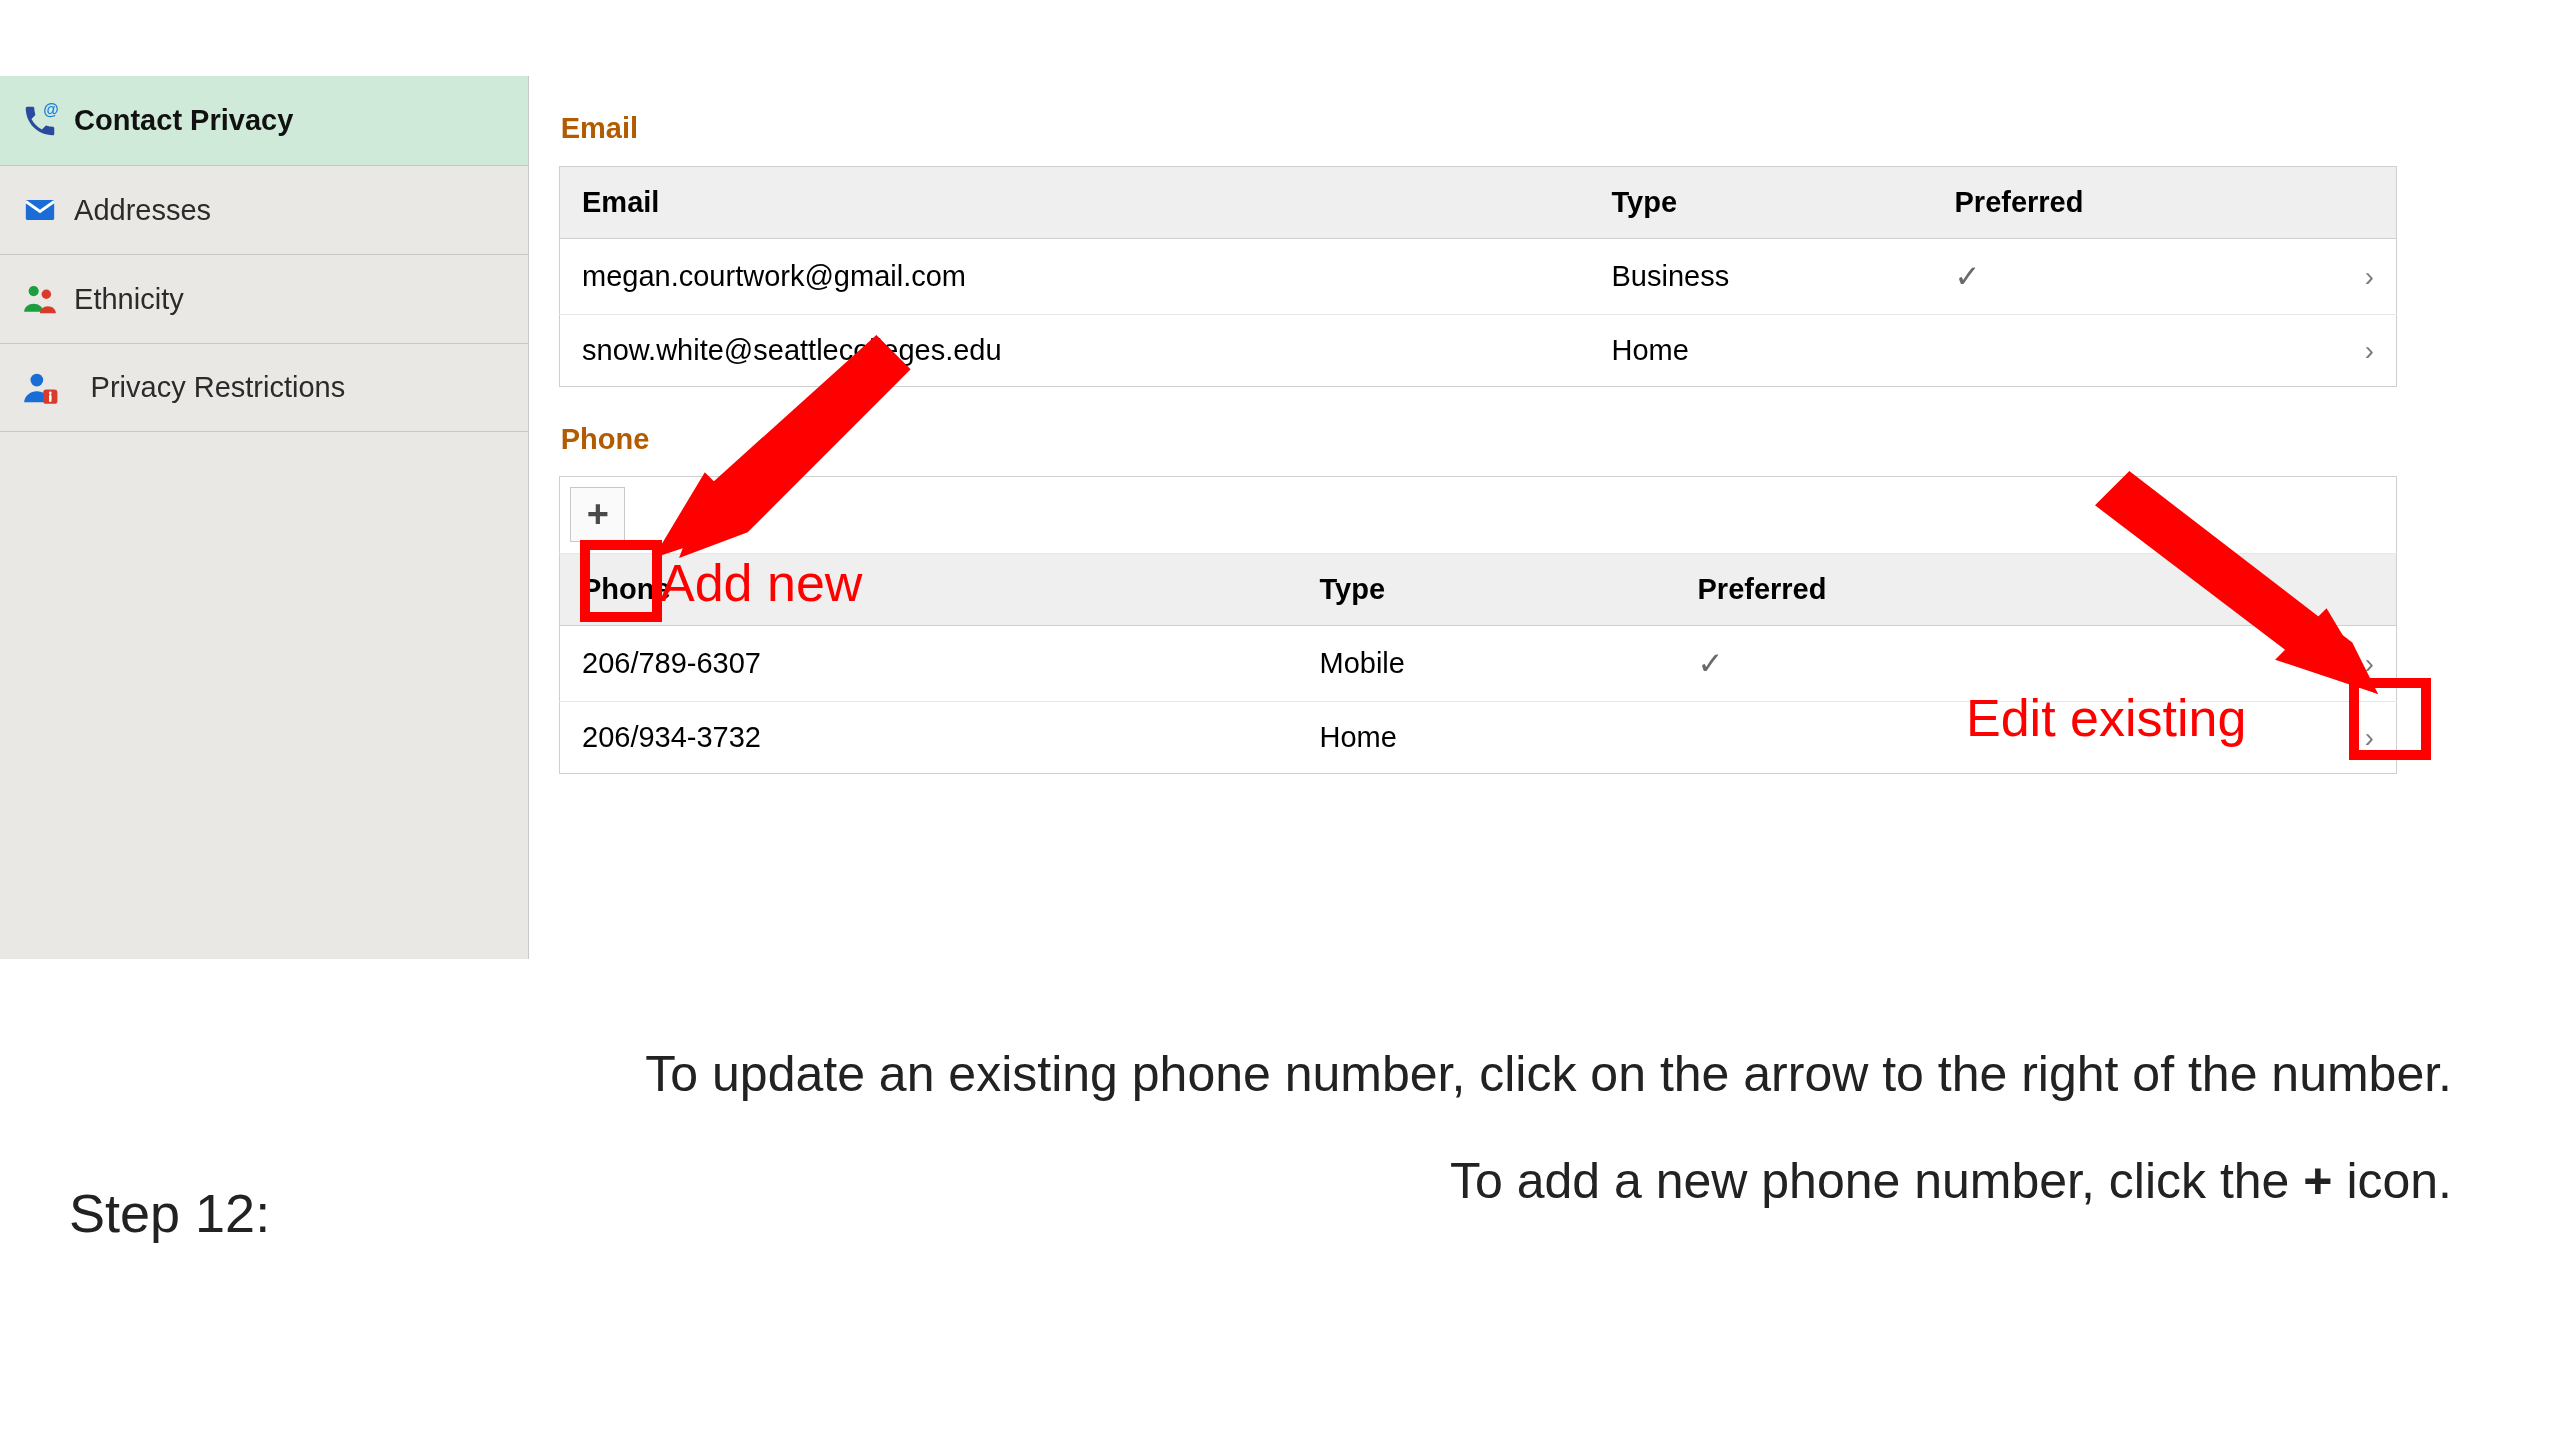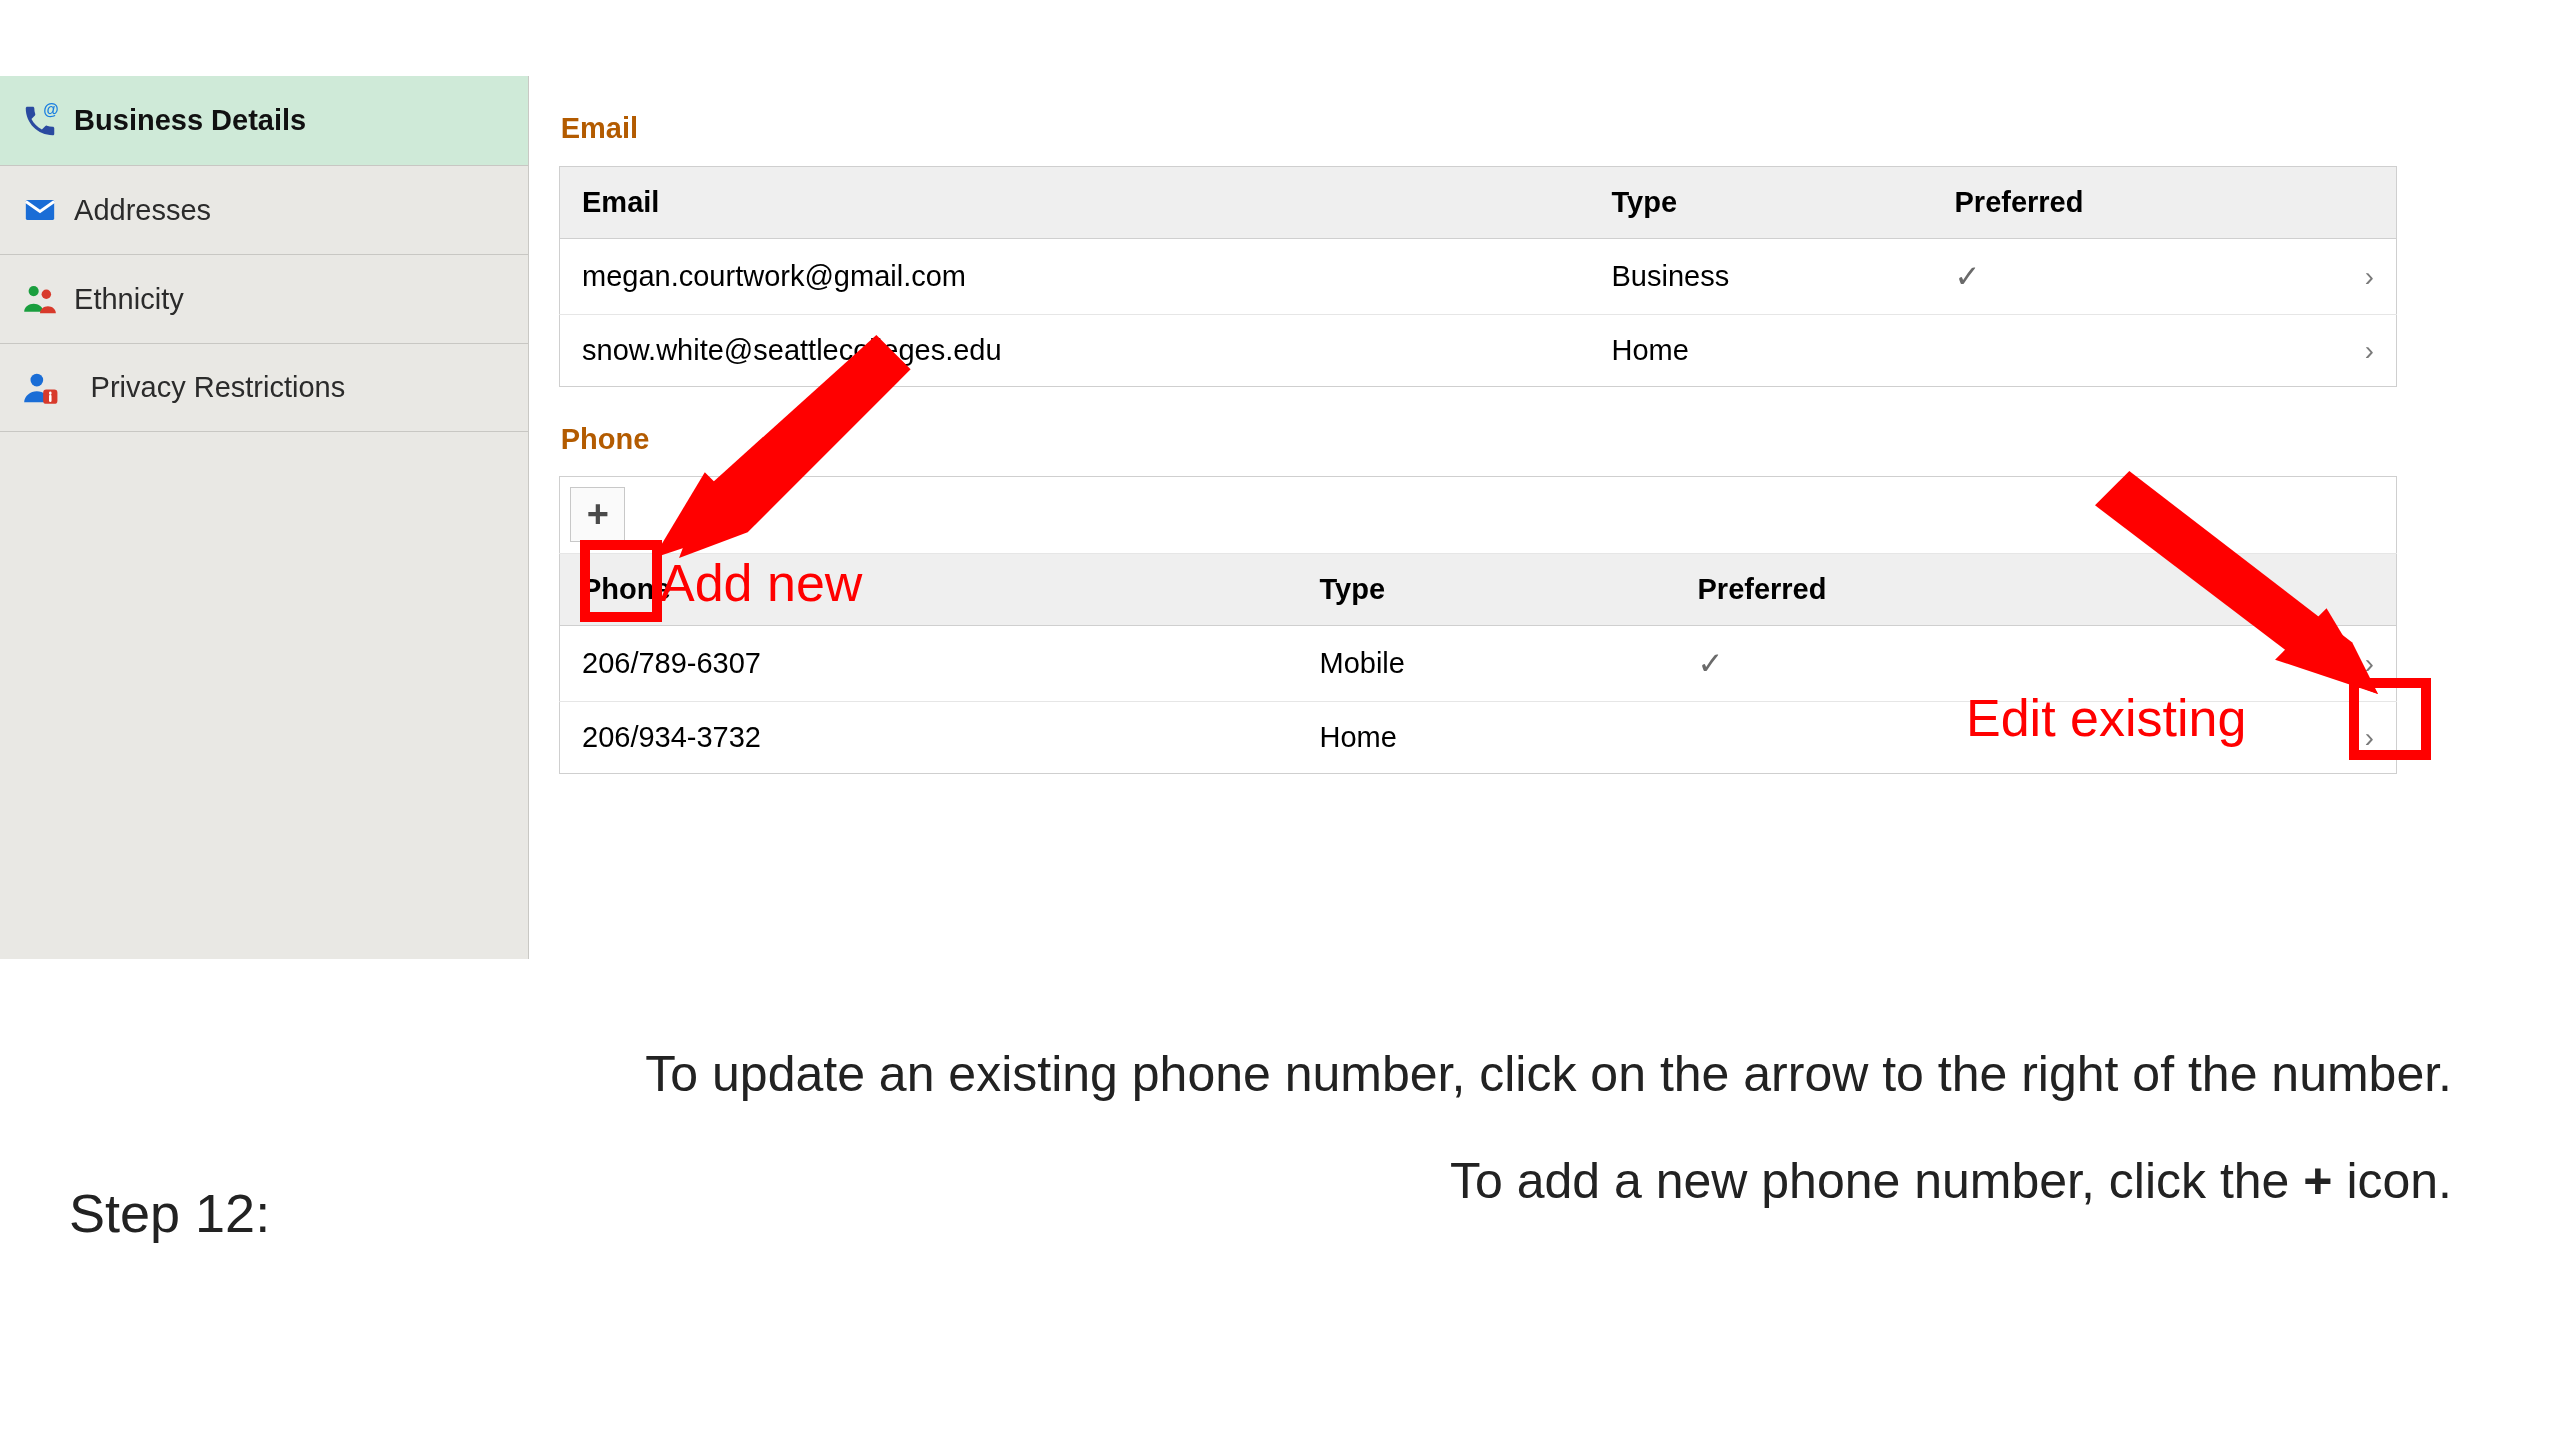--- a/index.html
+++ b/index.html
@@ -126,21 +126,21 @@
   <div class="app-shot">
 
     <div class="sidebar">
       <div class="side-item active">
         <span class="side-icon">
           <svg viewBox="0 0 24 24" width="38" height="38" style="font-size:34px">
               <path fill="#2a4aa0" d="M6.6 10.8c1.4 2.8 3.8 5.2 6.6 6.6l2.2-2.2c.3-.3.7-.4 1-.2 1.1.4 2.3.6 3.6.6.6 0 1 .4 1 1V20c0 .6-.4 1-1 1C10.6 21 3 13.4 3 4c0-.6.4-1 1-1h3.4c.6 0 1 .4 1 1 0 1.3.2 2.5.6 3.6.1.3 0 .7-.2 1l-2.2 2.2z"></path>
               <text x="14" y="8" font-size="10" fill="#1a7de0" font-weight="700">@</text>
             </svg>
         </span>
-        <span>Business Details</span>
+        <span>Contact Privacy</span>
       </div>
       <div class="side-item">
         <span class="side-icon">
           <svg viewBox="0 0 24 24" width="34" height="34">
               <rect x="2" y="5" width="20" height="14" rx="1" fill="#1a6dd6"></rect>
               <path d="M2 6l10 7L22 6" fill="none" stroke="#fff" stroke-width="2"></path>
             </svg>
         </span>
         <span>Addresses</span>
       </div>

